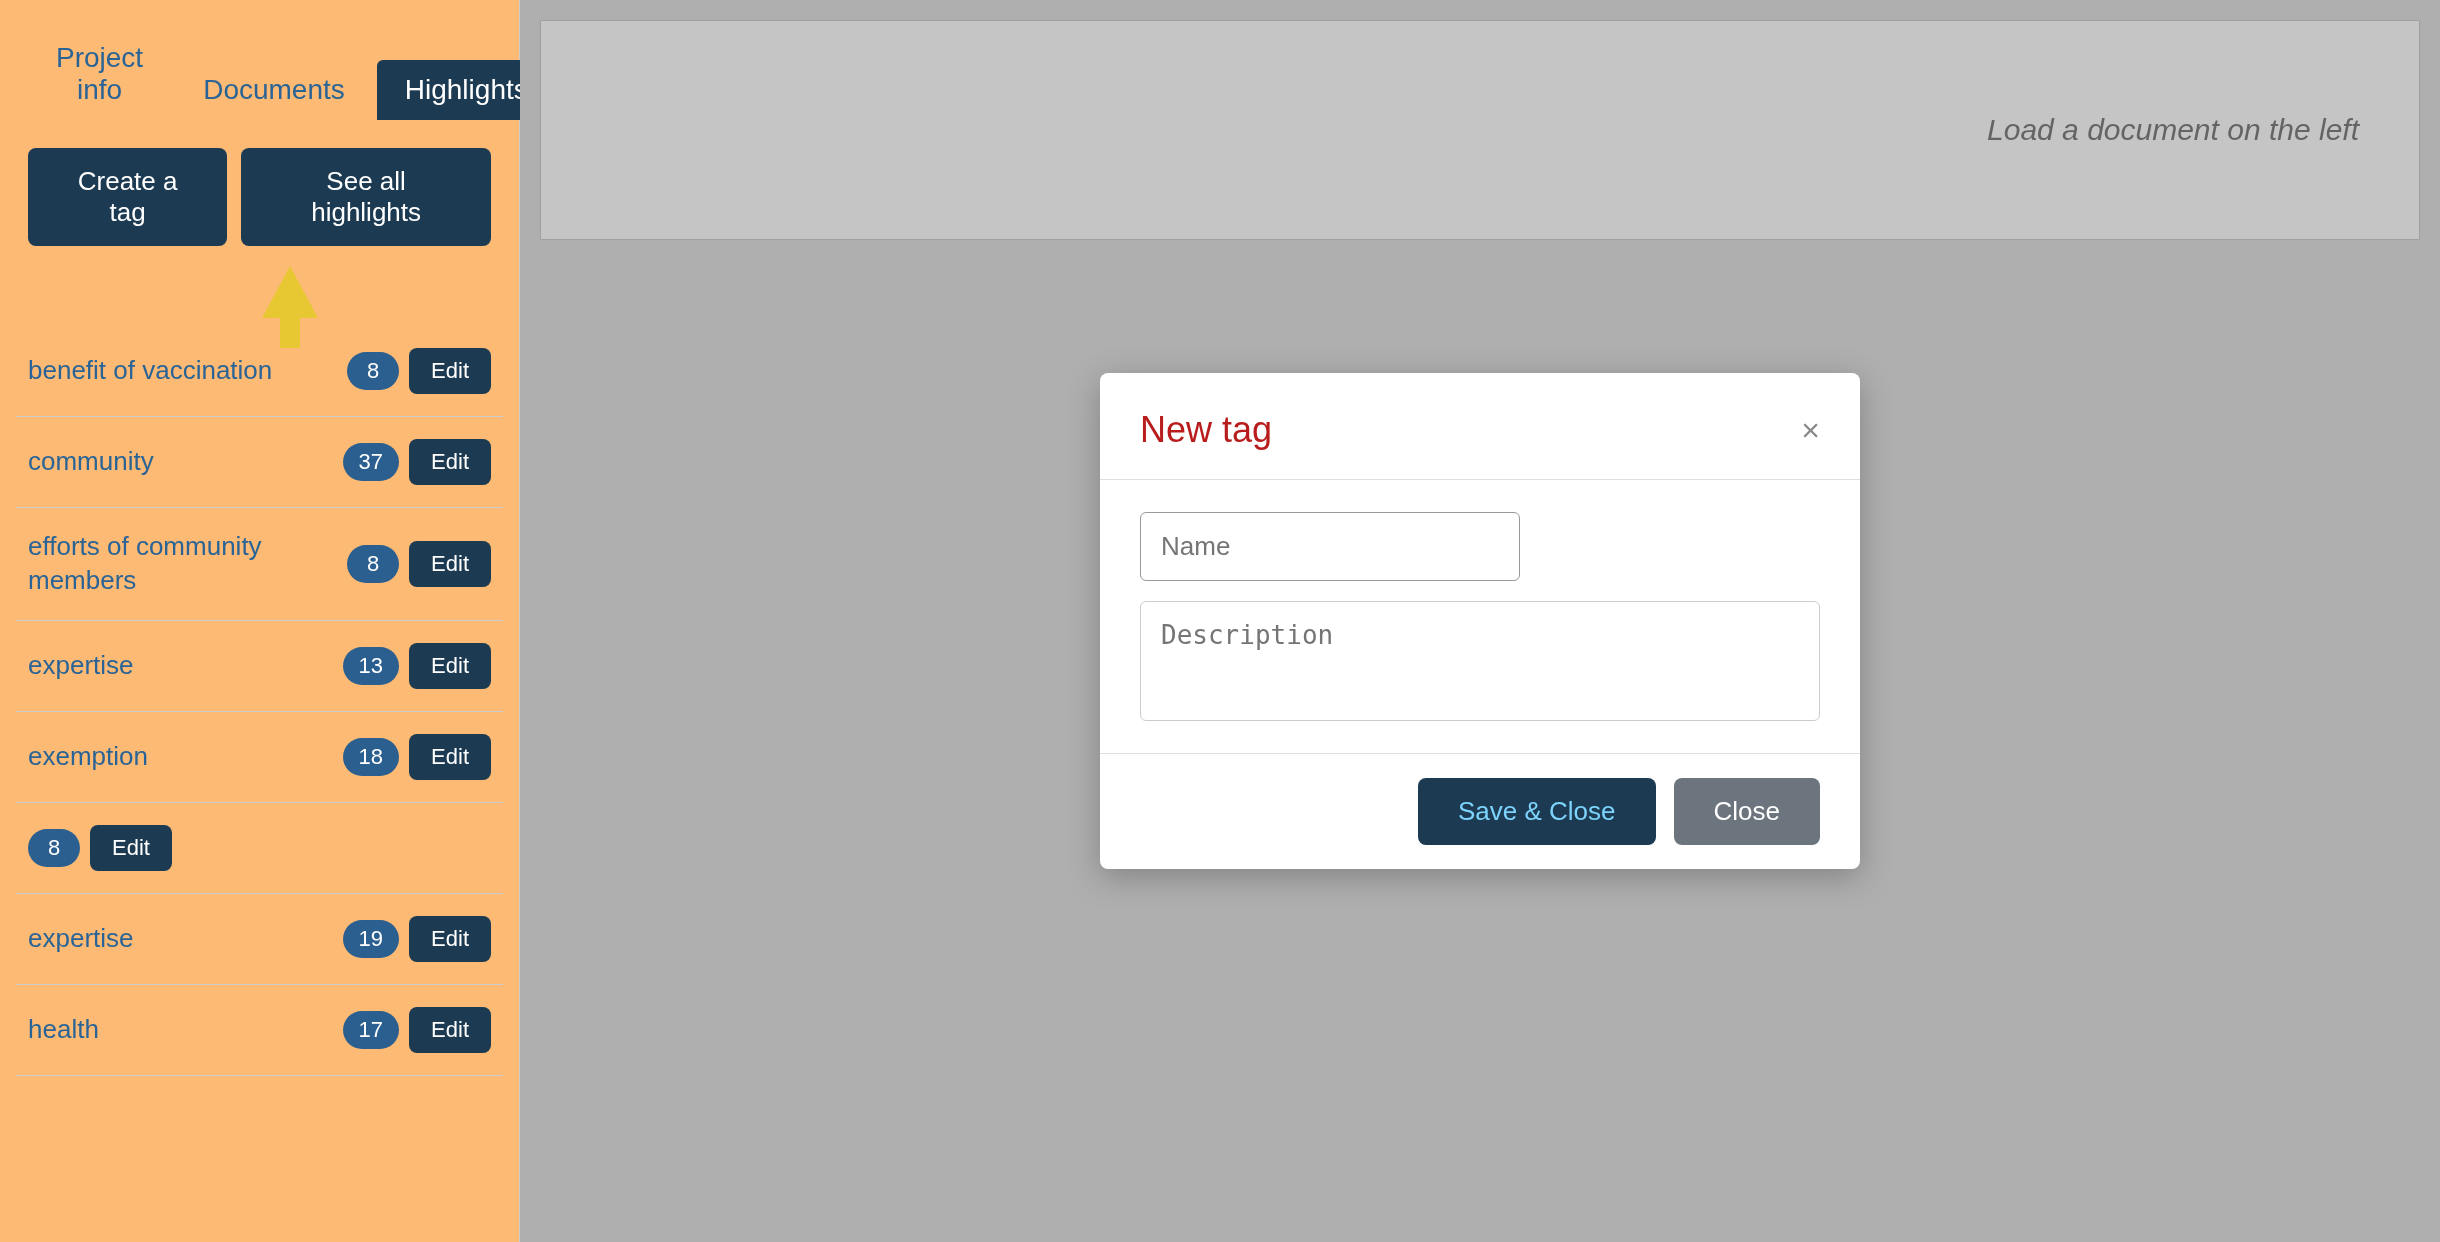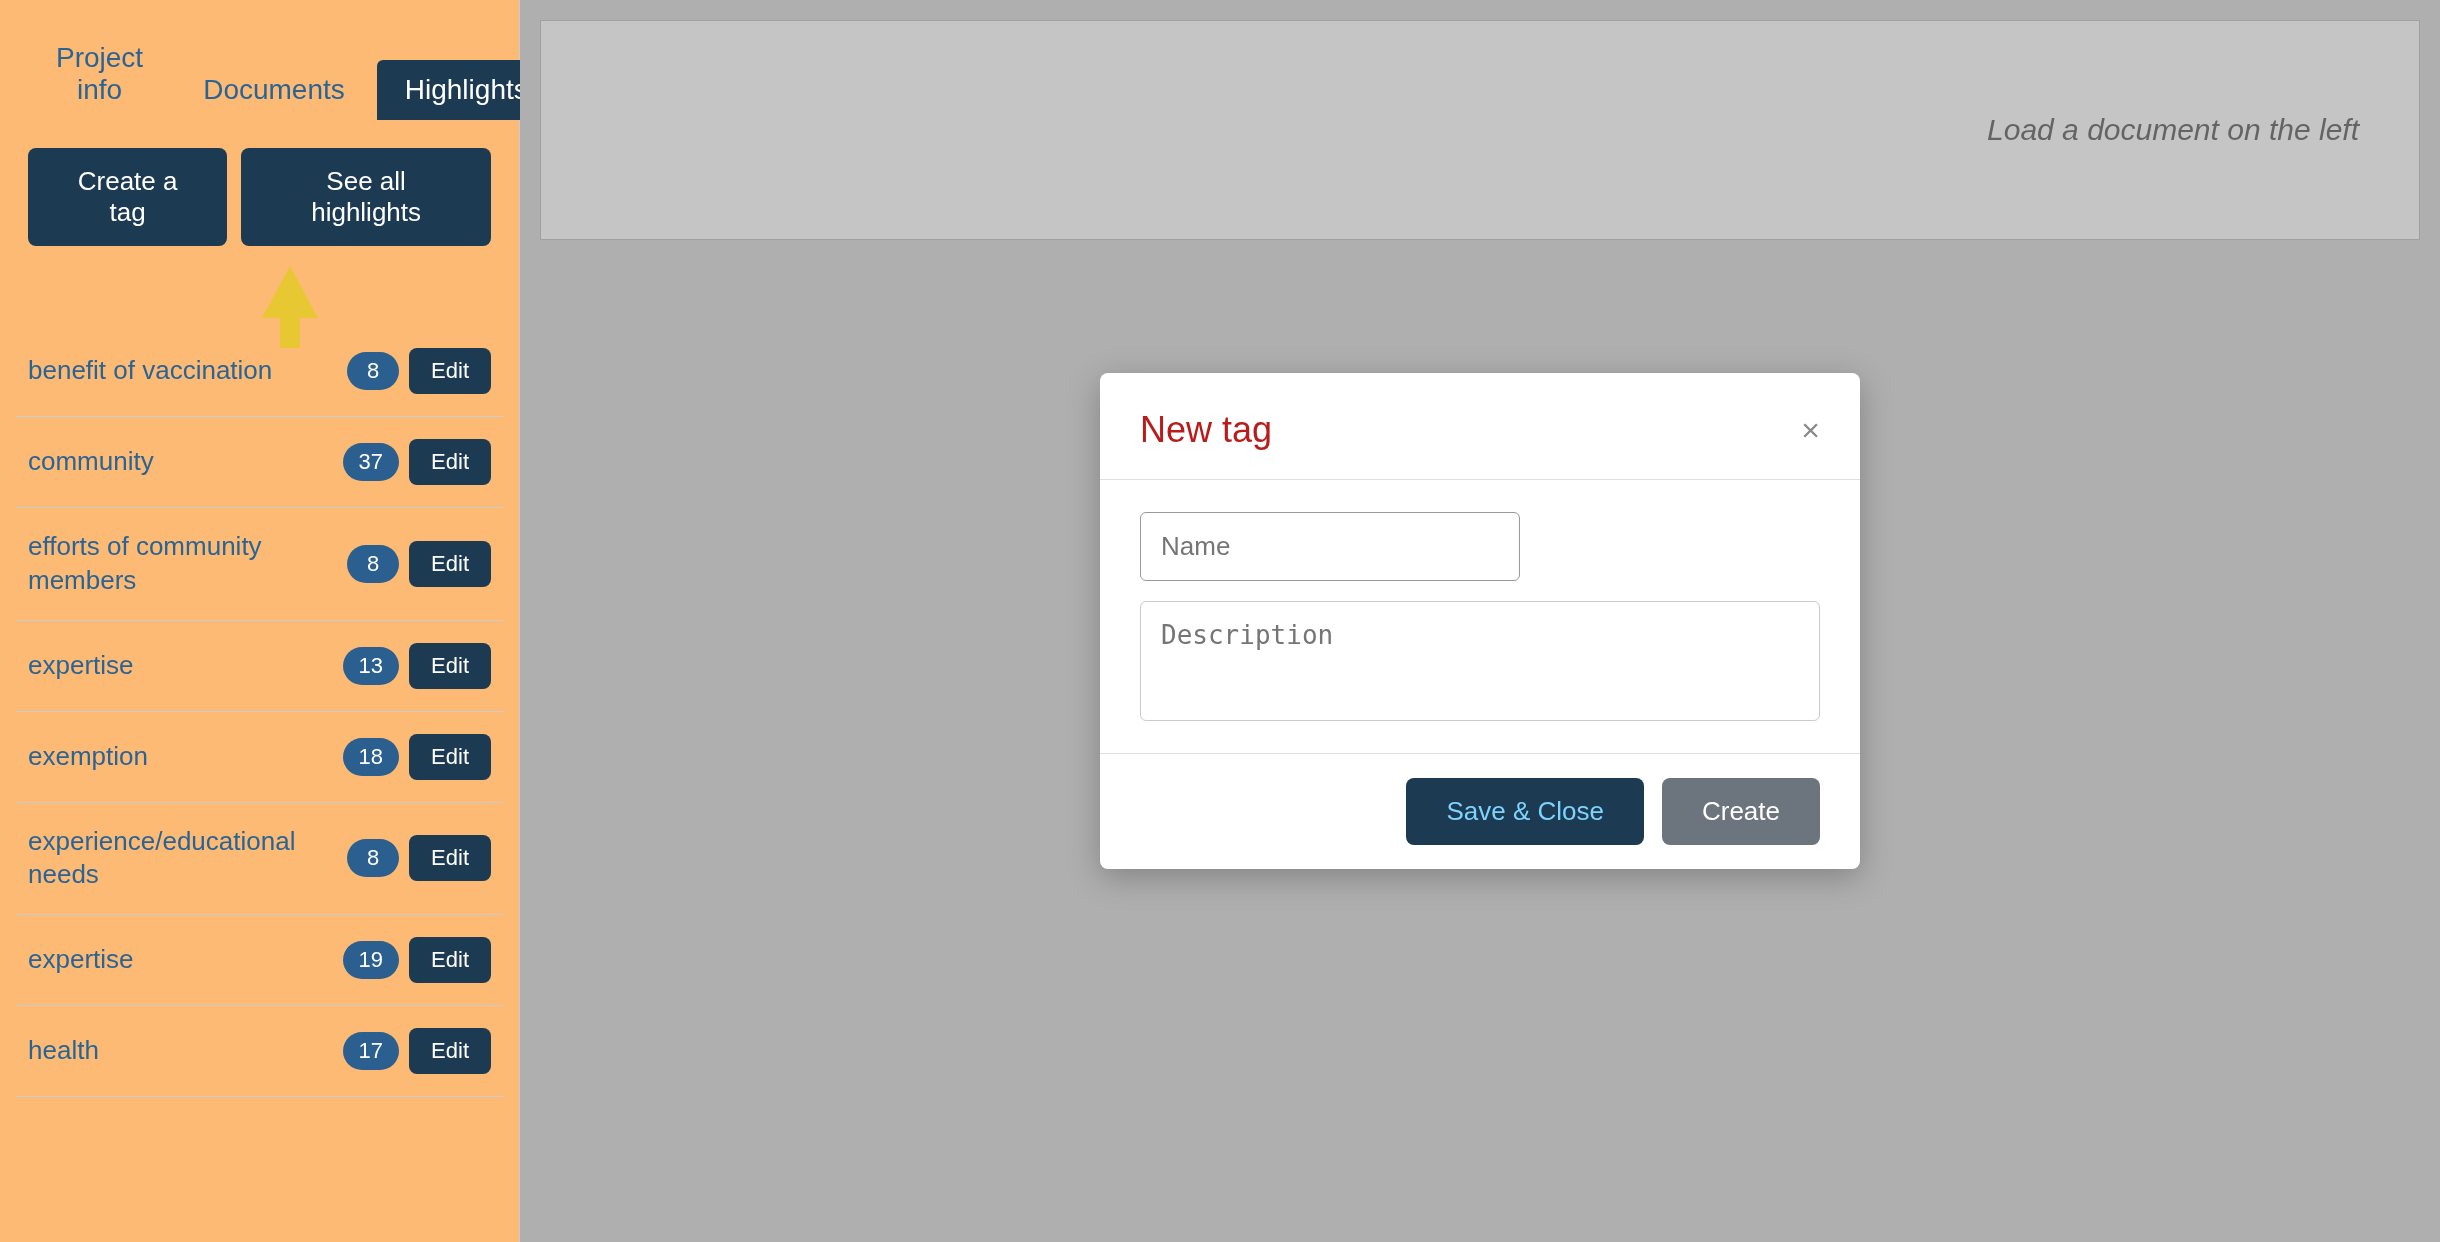--- a/index.html
+++ b/index.html
@@ -309,21 +309,20 @@
       <button class="btn-edit">Edit</button>
     </div>
 
     <div class="tag-item">
       <span class="tag-name">exemption</span>
       <span class="tag-count">18</span>
       <button class="btn-edit">Edit</button>
     </div>
 
     <div class="tag-item">
-      <span class="tag-name">experience/educational needs</span>
       <span class="tag-count">8</span>
       <button class="btn-edit">Edit</button>
     </div>
 
     <div class="tag-item">
       <span class="tag-name">expertise</span>
       <span class="tag-count">19</span>
       <button class="btn-edit">Edit</button>
     </div>
 
@@ -346,17 +345,17 @@
       <div class="modal-header">
         <span class="modal-title">New tag</span>
         <button class="modal-close">×</button>
       </div>
       <div class="modal-body">
         <input class="modal-input" type="text" placeholder="Name" style="">
         <textarea class="modal-textarea" placeholder="Description" style=""></textarea>
       </div>
       <div class="modal-footer">
         <button class="btn-save">Save &amp; Close</button>
-        <button class="btn-cancel">Create</button>
+        <button class="btn-cancel">Close</button>
       </div>
     </div>
   </div>
 </div>
 
 </body></html>

